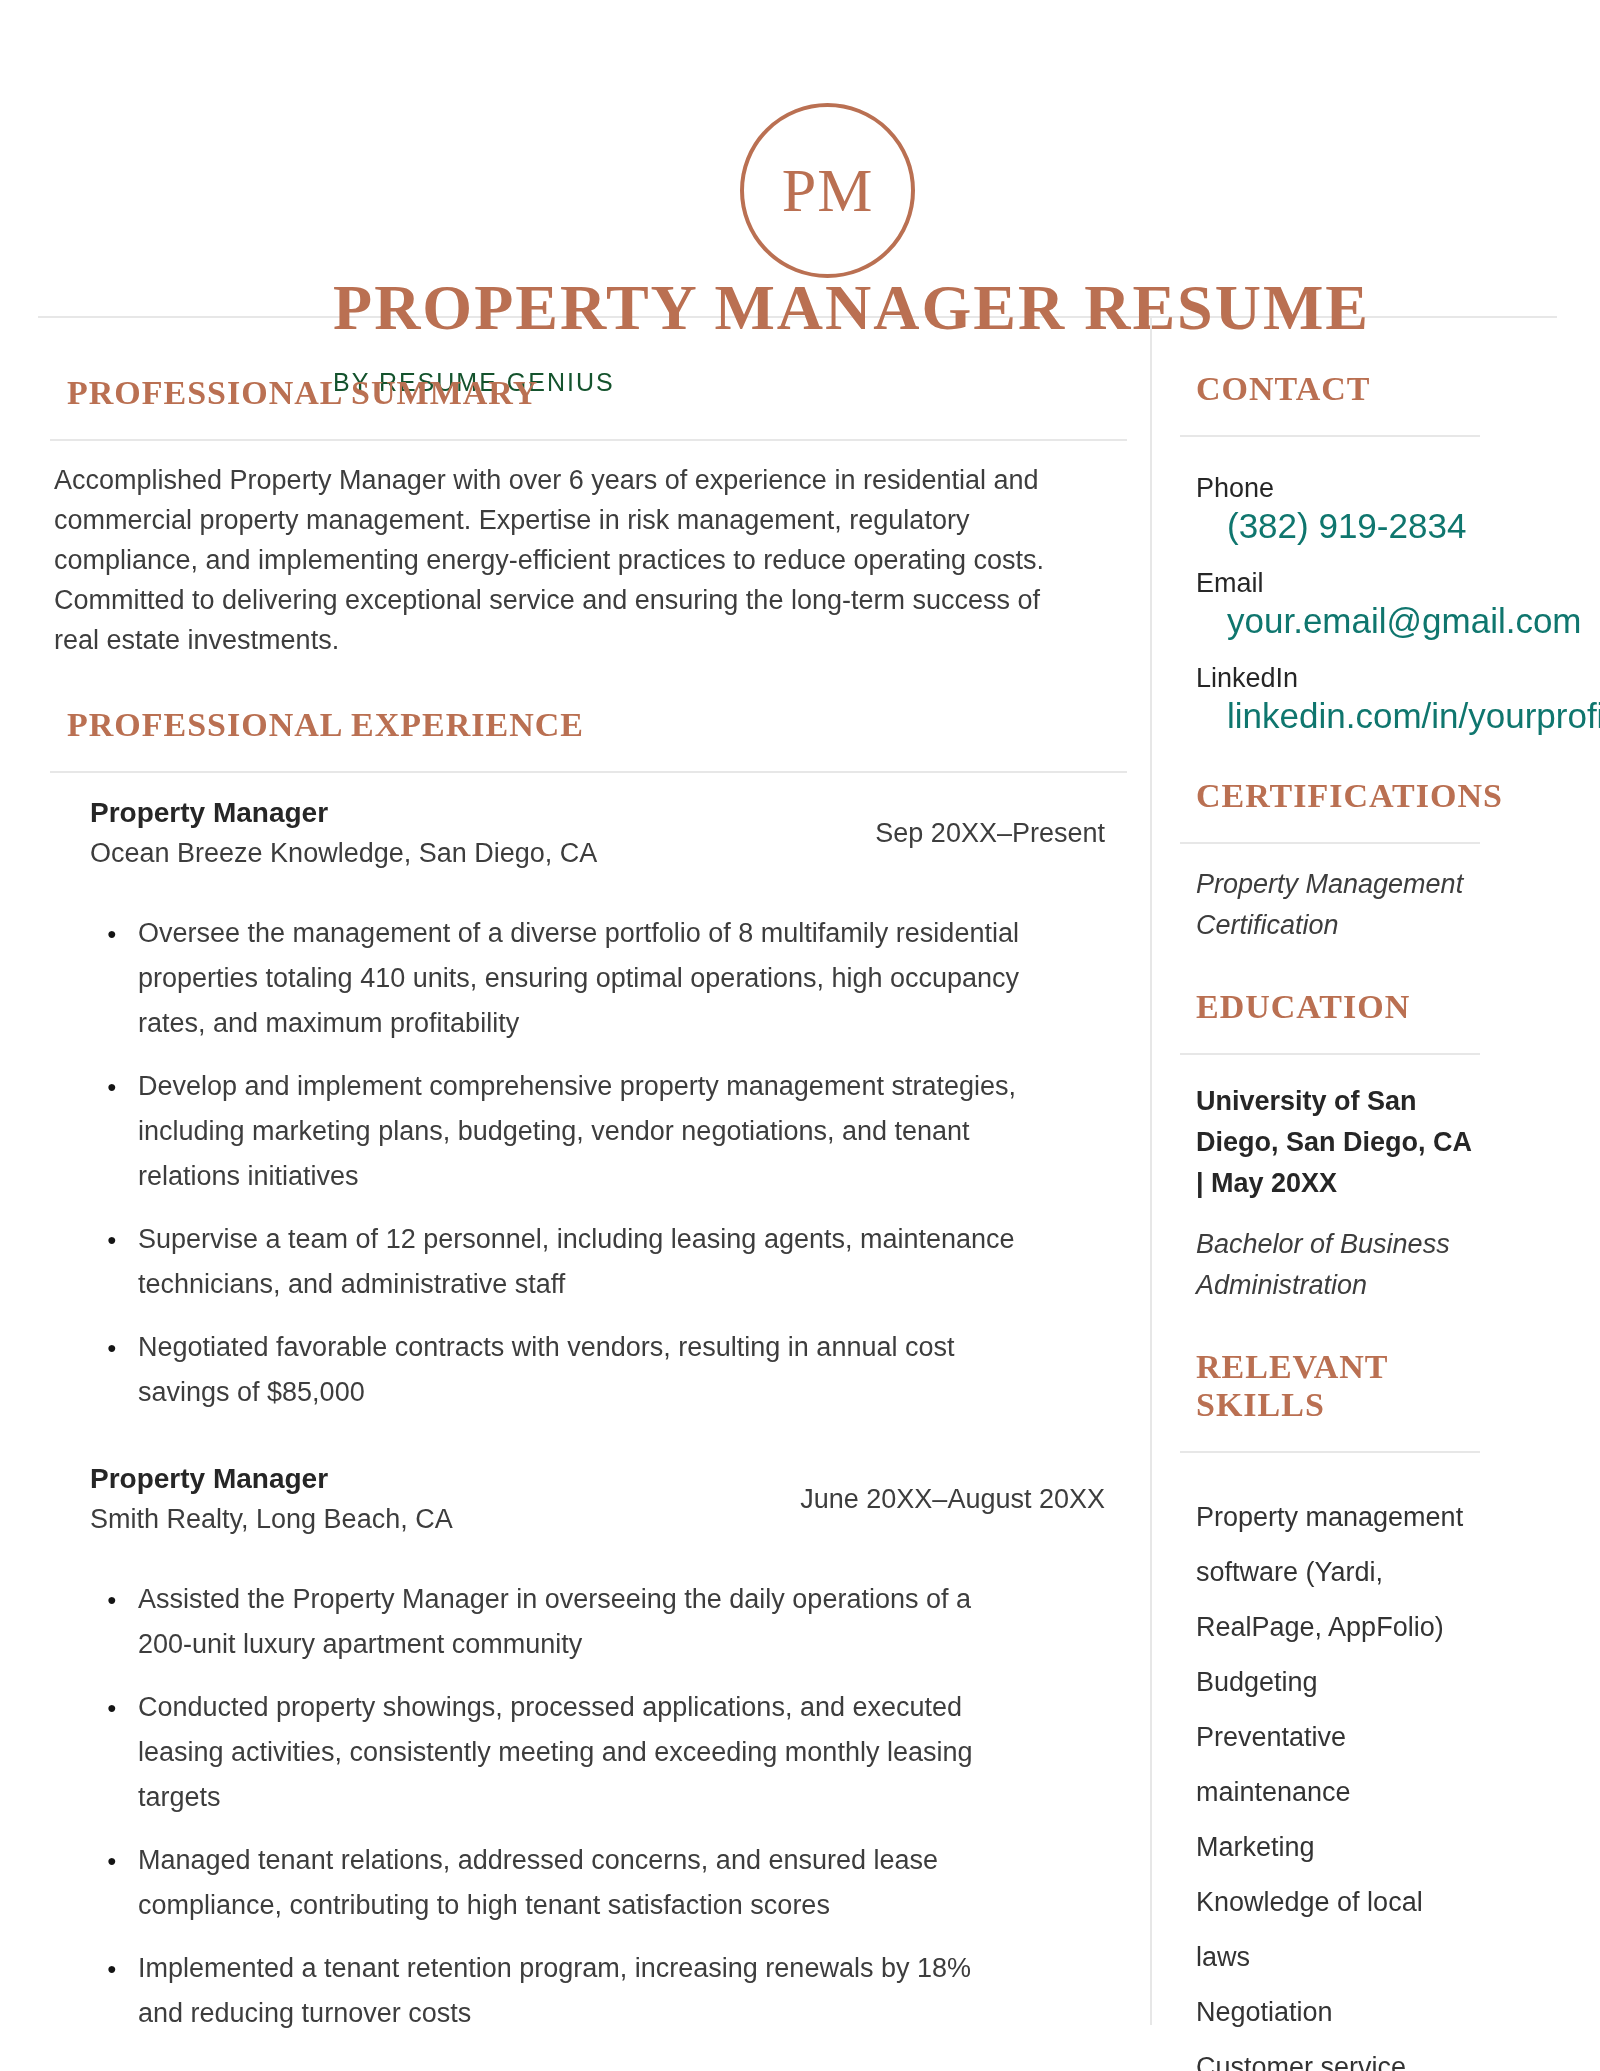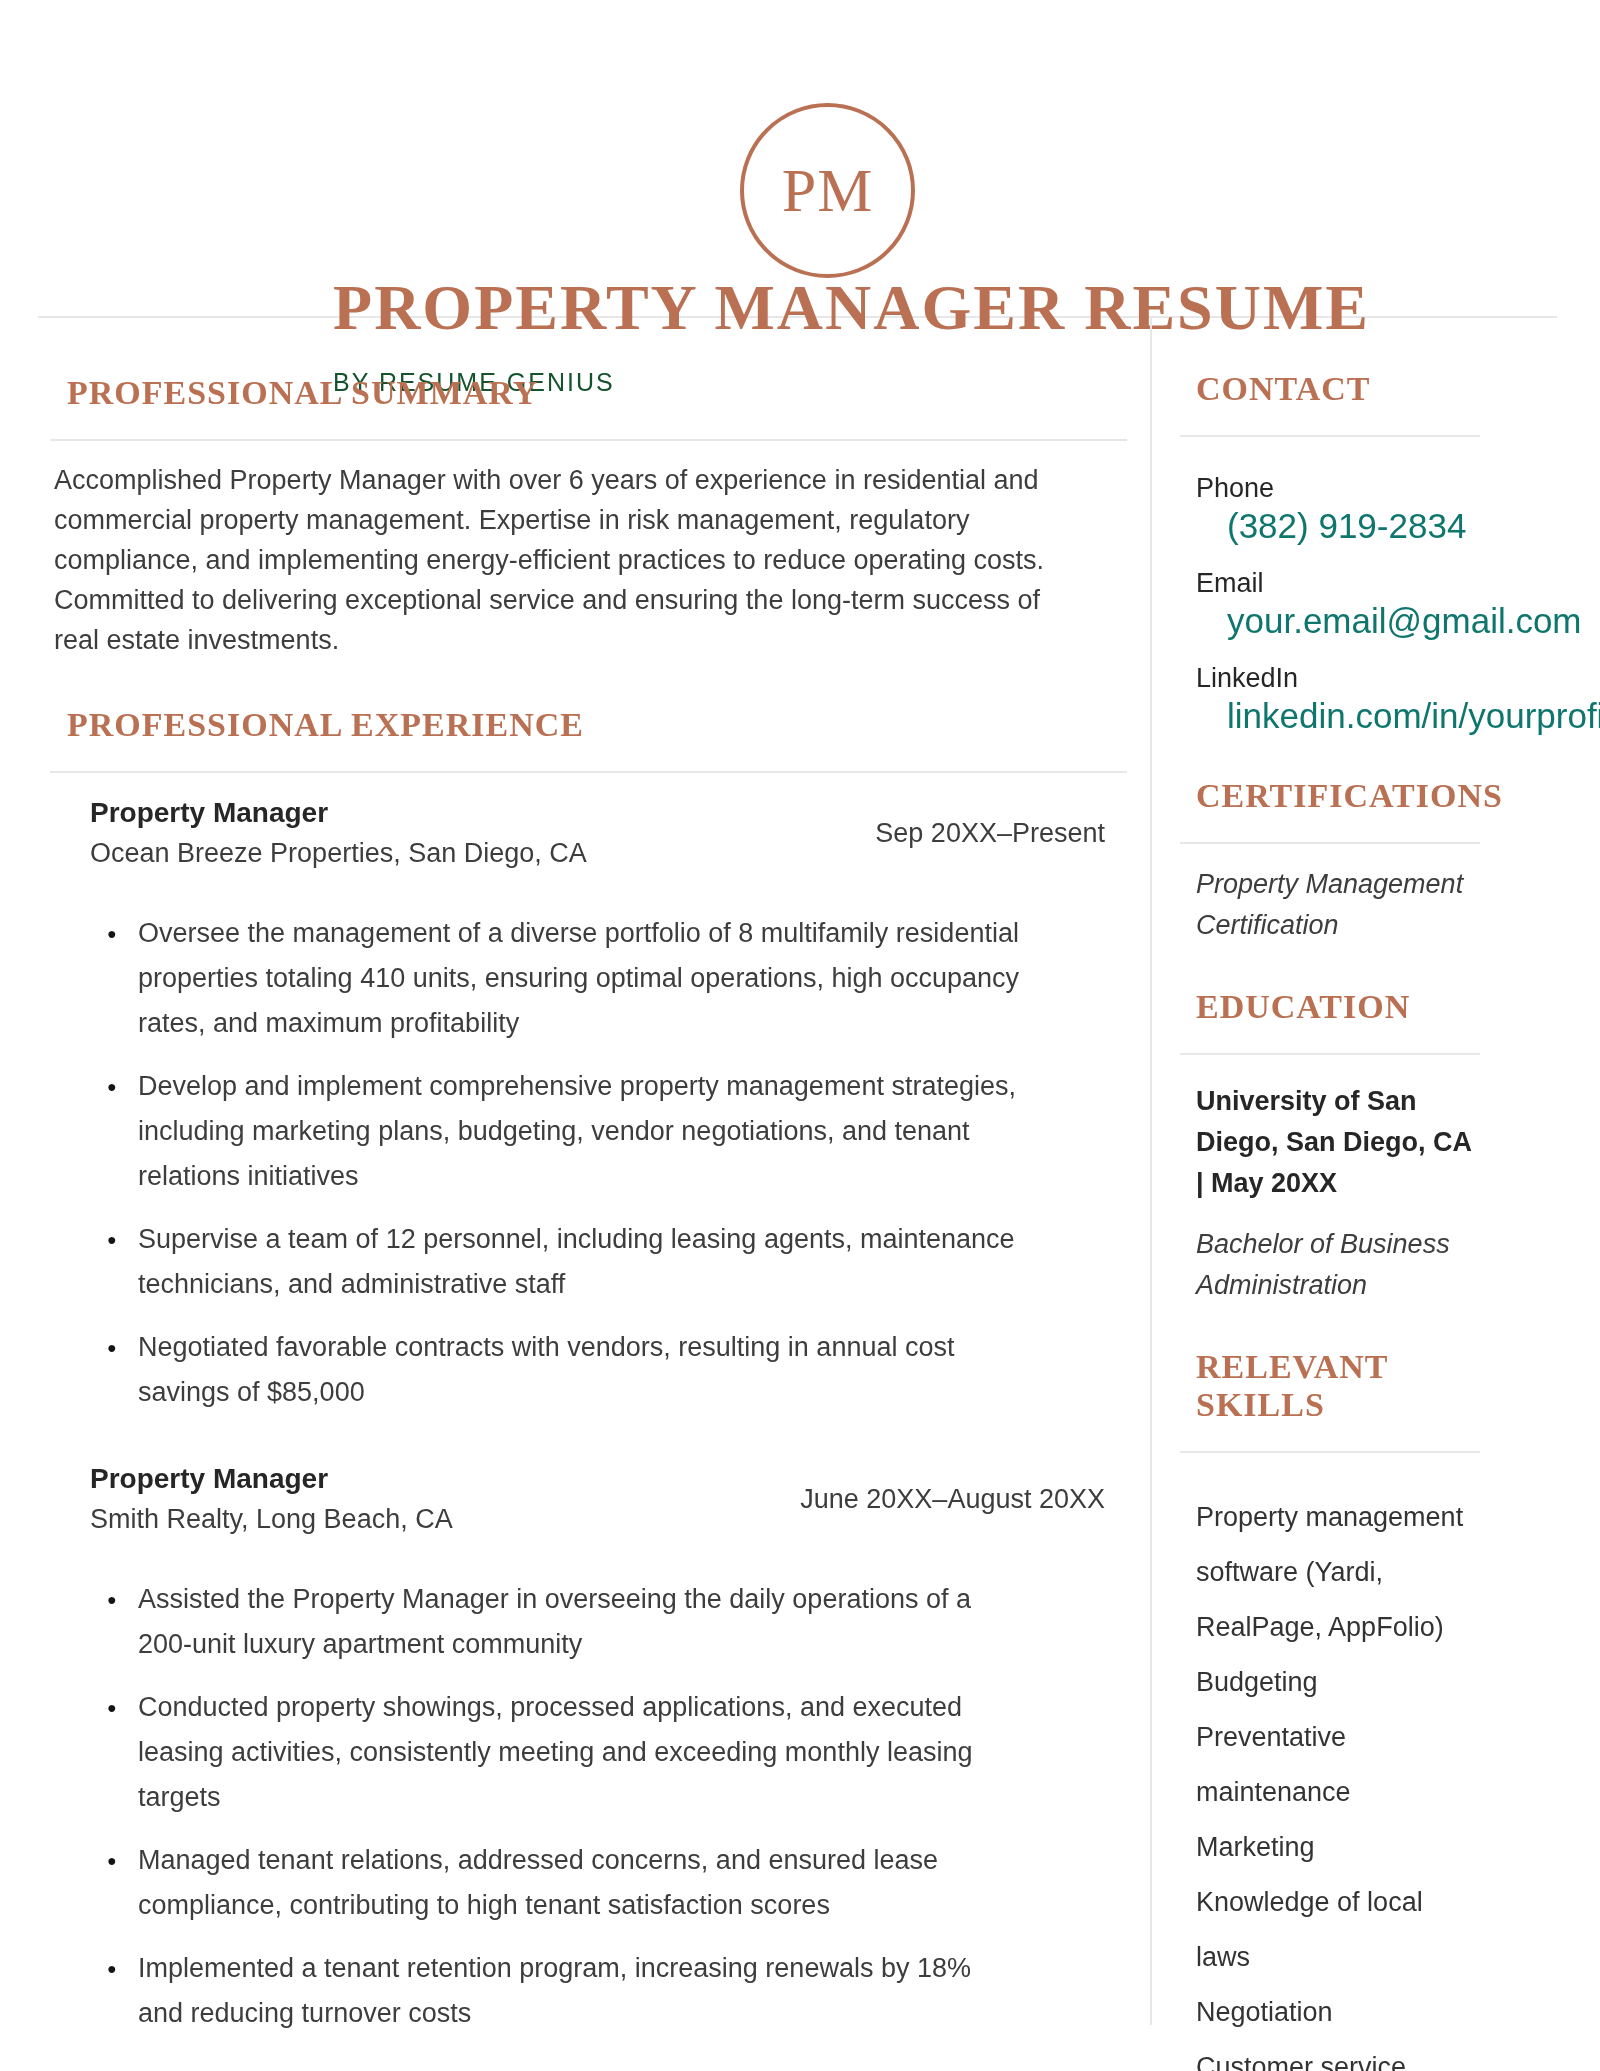--- a/index.html
+++ b/index.html
@@ -98,21 +98,21 @@
       </section>
 
       <section class="sec-experience">
         <h2>PROFESSIONAL EXPERIENCE</h2>
         <div class="rule"></div>
 
         <article class="job">
           <div class="job-head">
             <div>
               <div class="job-title">Property Manager</div>
-              <div class="job-company">Ocean Breeze Properties, San Diego, CA</div>
+              <div class="job-company">Ocean Breeze Knowledge, San Diego, CA</div>
             </div>
             <div class="job-dates">Sep 20XX–Present</div>
           </div>
           <ul class="job-bullets">
             <li>Oversee the management of a diverse portfolio of 8 multifamily residential properties totaling 410 units, ensuring optimal operations, high occupancy rates, and maximum profitability</li>
             <li>Develop and implement comprehensive property management strategies, including marketing plans, budgeting, vendor negotiations, and tenant relations initiatives</li>
             <li>Supervise a team of 12 personnel, including leasing agents, maintenance technicians, and administrative staff</li>
             <li>Negotiated favorable contracts with vendors, resulting in annual cost savings of $85,000</li>
           </ul>
         </article>

